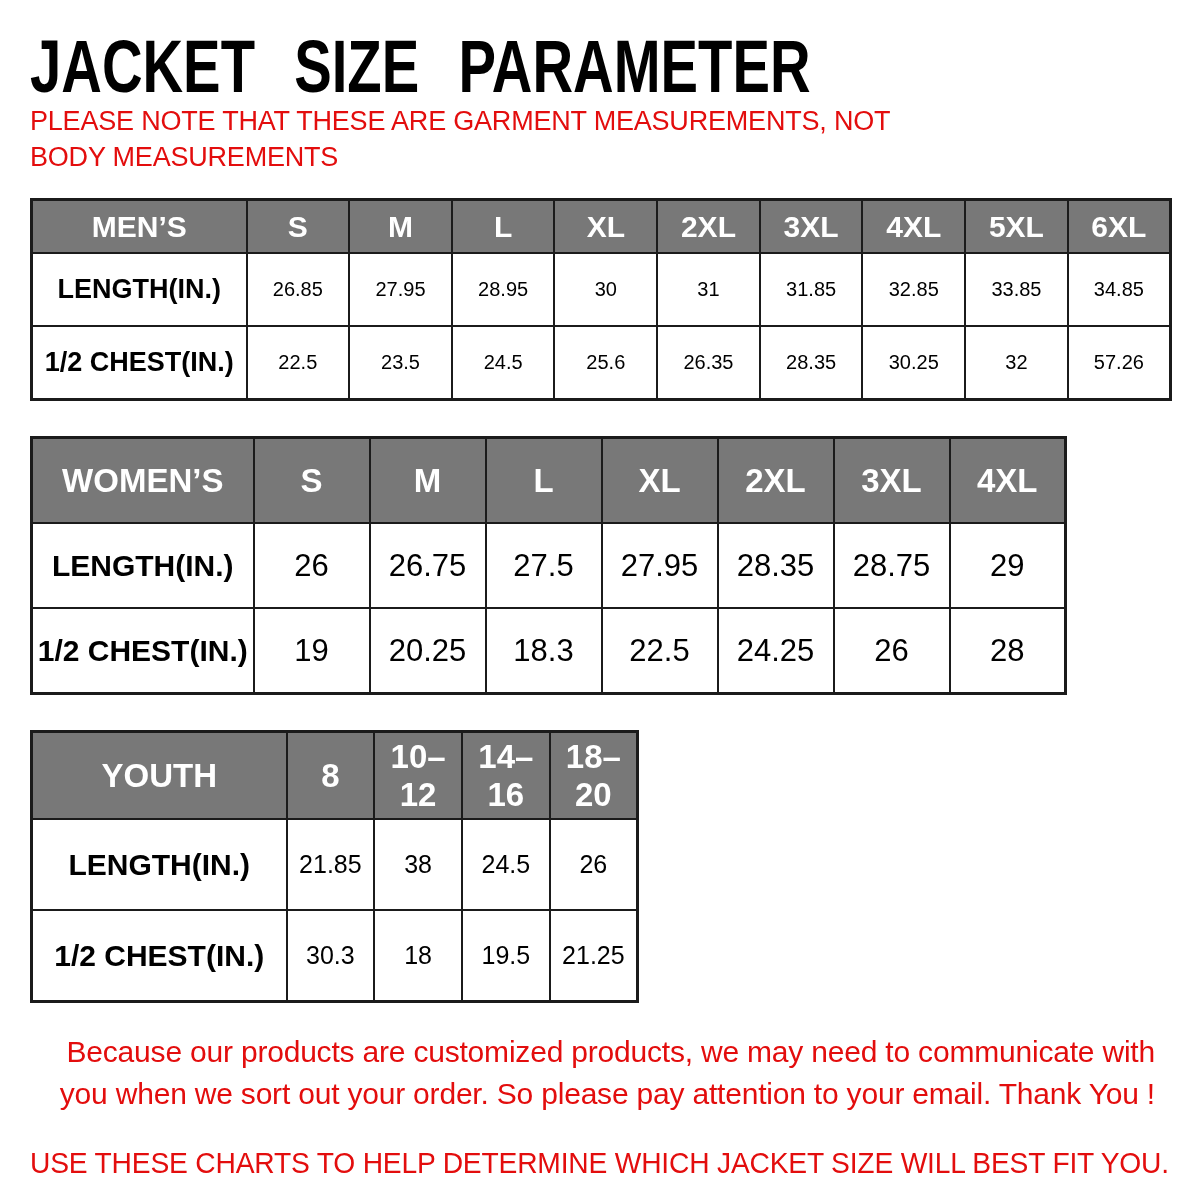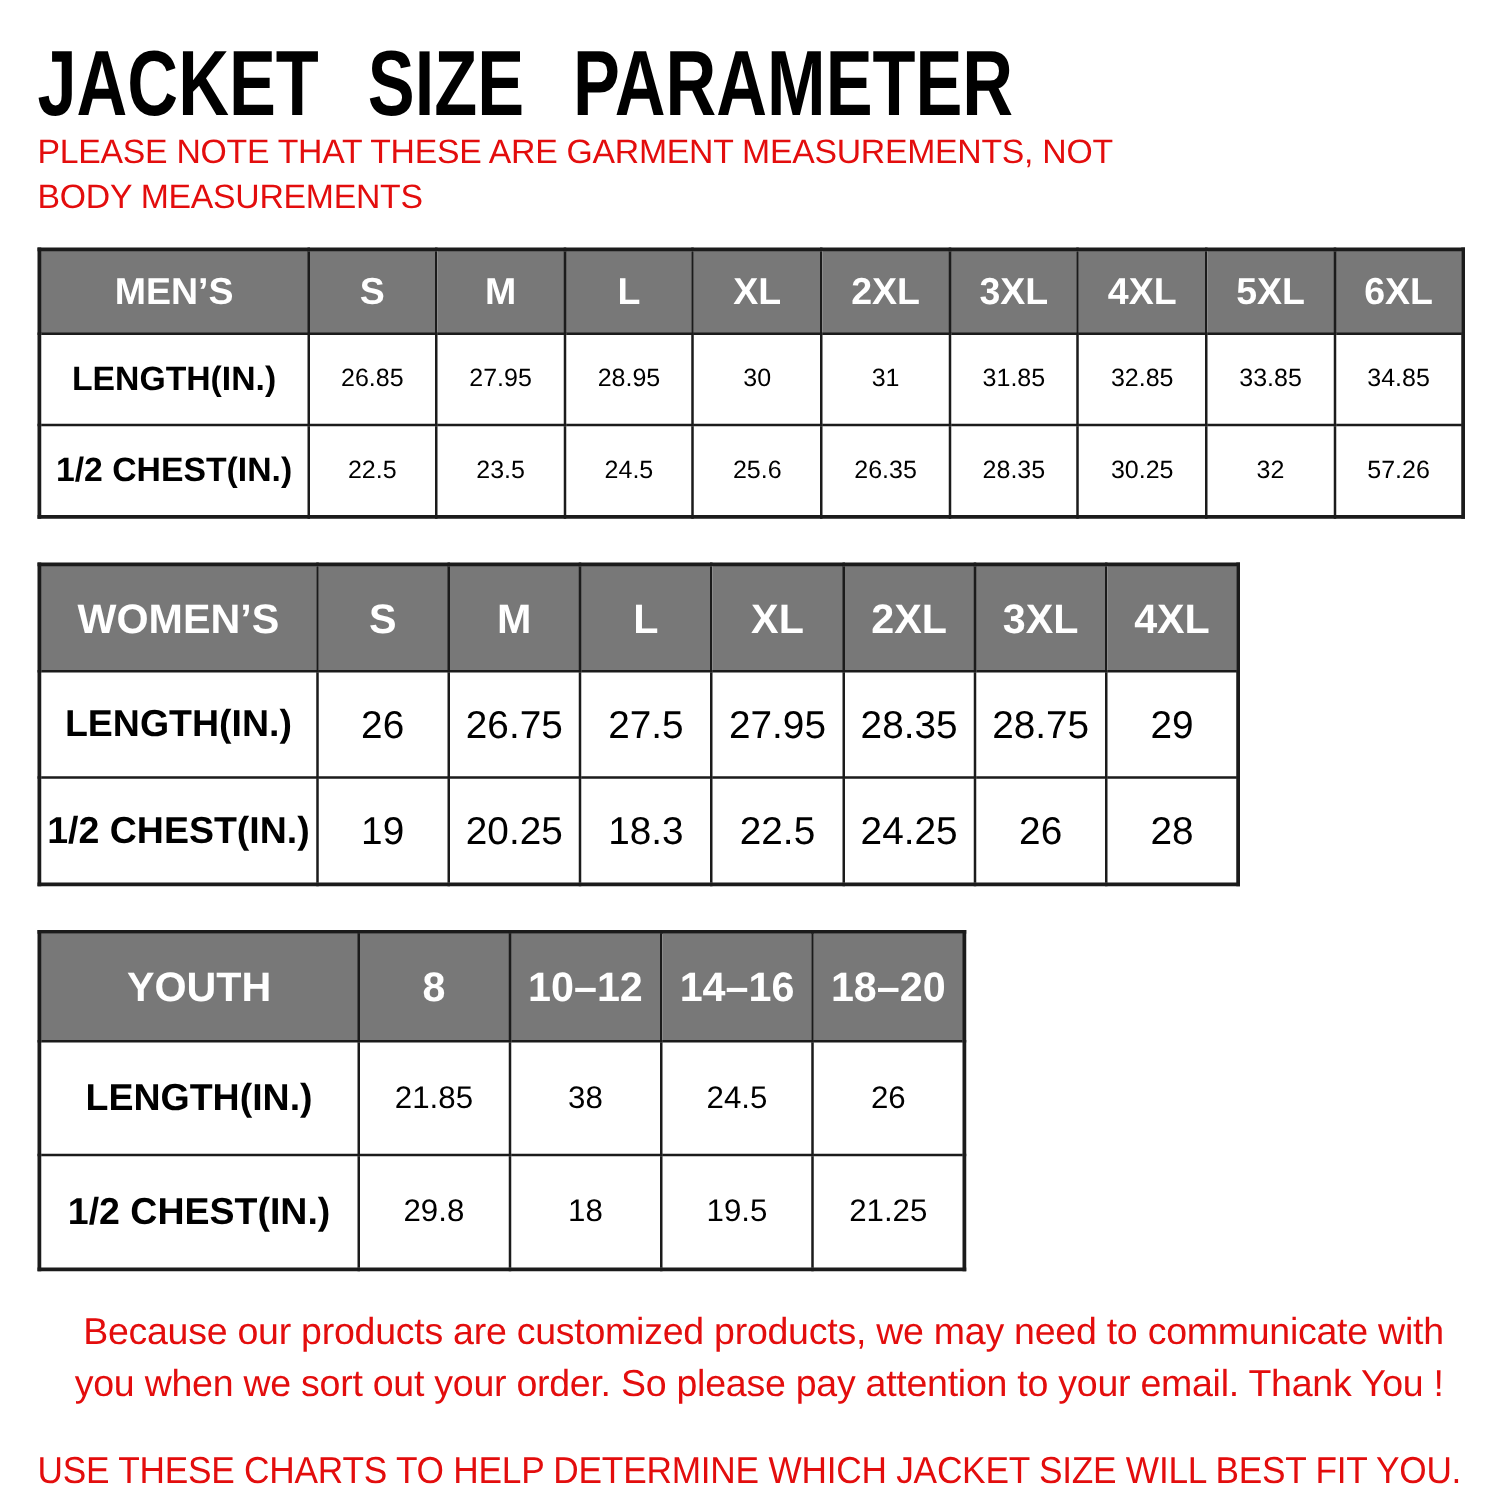--- a/index.html
+++ b/index.html
@@ -56,33 +56,33 @@
     background: #787878;
     color: #ffffff;
     font-weight: bold;
   }
   .size-table td { background: #ffffff; color: #000; }
   .size-table .row-label { font-weight: bold; text-align: center; }
 
   
   table.mens { width: 1142px; }
   table.mens .label-col { width: 215px; }
-  table.mens th { height: 68px; font-size: 30px; }
+  table.mens th { height: 54px; font-size: 30px; }
   table.mens td { height: 73px; font-size: 20px; }
   table.mens .row-label { font-size: 27px; }
 
   
-  table.womens { width: 962px; }
+  table.womens { width: 1037px; }
   table.womens .label-col { width: 222px; }
   table.womens th { height: 86px; font-size: 33px; }
   table.womens td { height: 85px; font-size: 31px; }
   table.womens .row-label { font-size: 30px; }
 
   
-  table.youth { width: 743px; }
+  table.youth { width: 609px; }
   table.youth .label-col { width: 255px; }
   table.youth th { height: 88px; font-size: 33px; }
   table.youth td { height: 91px; font-size: 25px; }
   table.youth .row-label { font-size: 30px; }
 
   
   .footer-para {
     margin-top: 28px;
     max-width: 1125px;
     color: #e30d0d;
@@ -193,21 +193,21 @@
           </tr>
           <tr>
             <td class="row-label">LENGTH(IN.)</td>
             <td>21.85</td>
             <td>38</td>
             <td>24.5</td>
             <td>26</td>
           </tr>
           <tr>
             <td class="row-label">1/2 CHEST(IN.)</td>
-            <td>29.8</td>
+            <td>30.3</td>
             <td>18</td>
             <td>19.5</td>
             <td>21.25</td>
           </tr>
         </tbody>
       </table>
     </div>
   <p class="footer-para">Because our products are customized products, we may need to communicate with you when we sort out your order. So please pay attention to your email. Thank You !</p>
   <p class="footer-advice">USE THESE CHARTS TO HELP DETERMINE WHICH JACKET SIZE WILL BEST FIT YOU.</p>
 </div>

